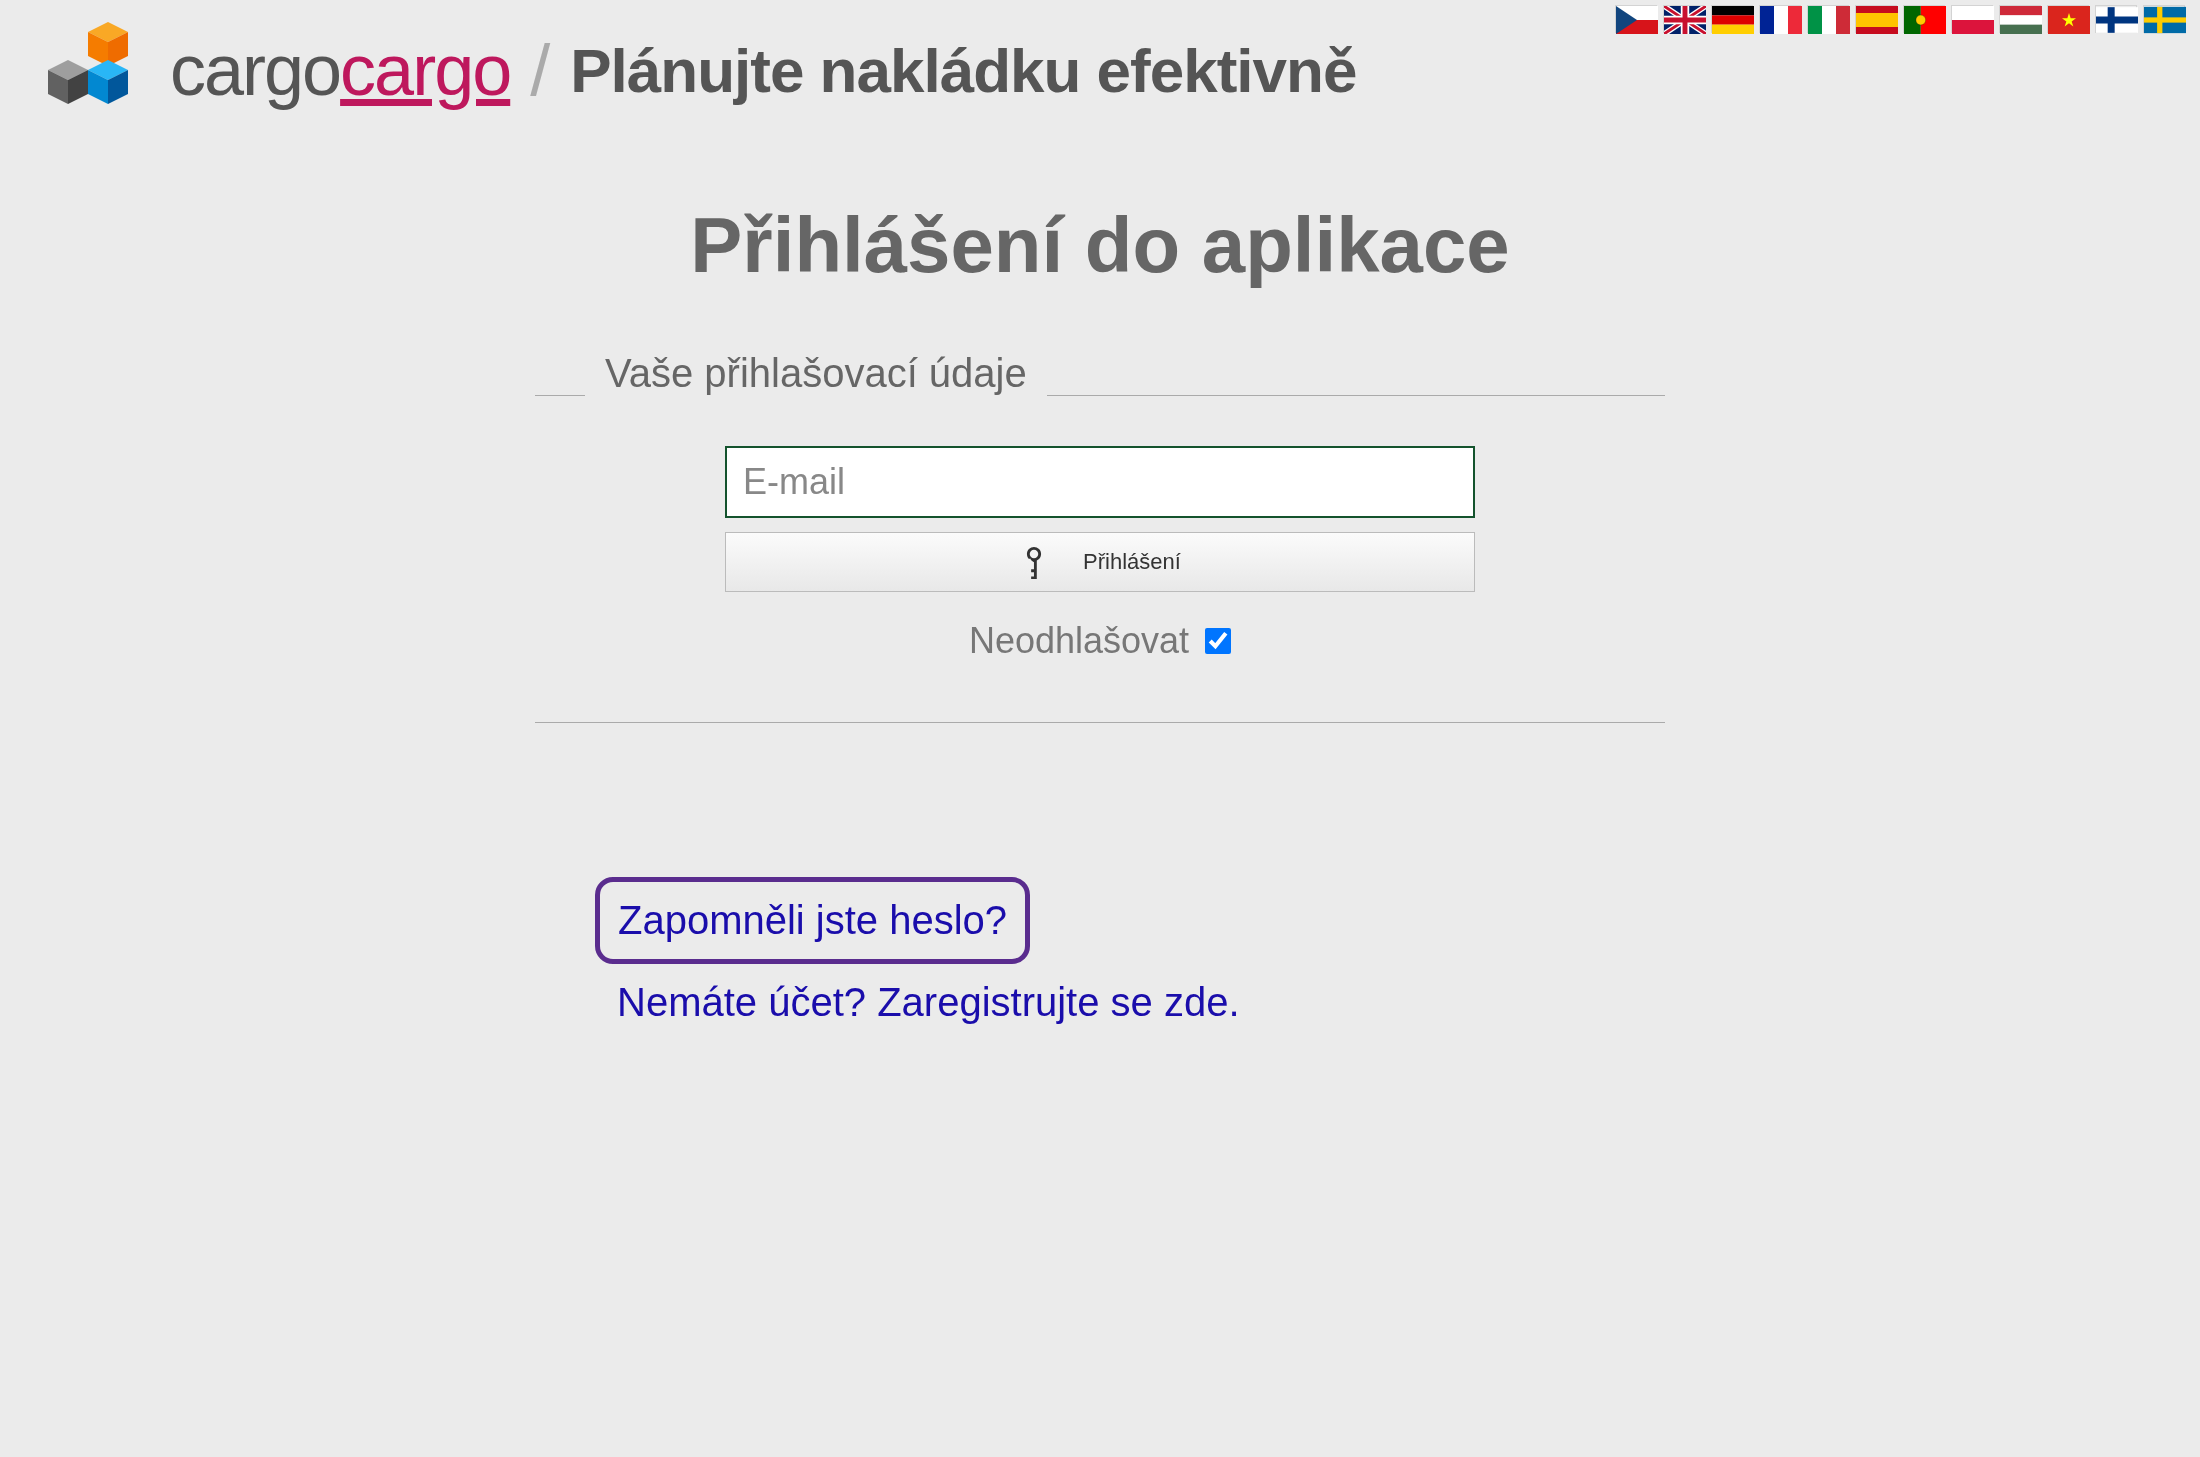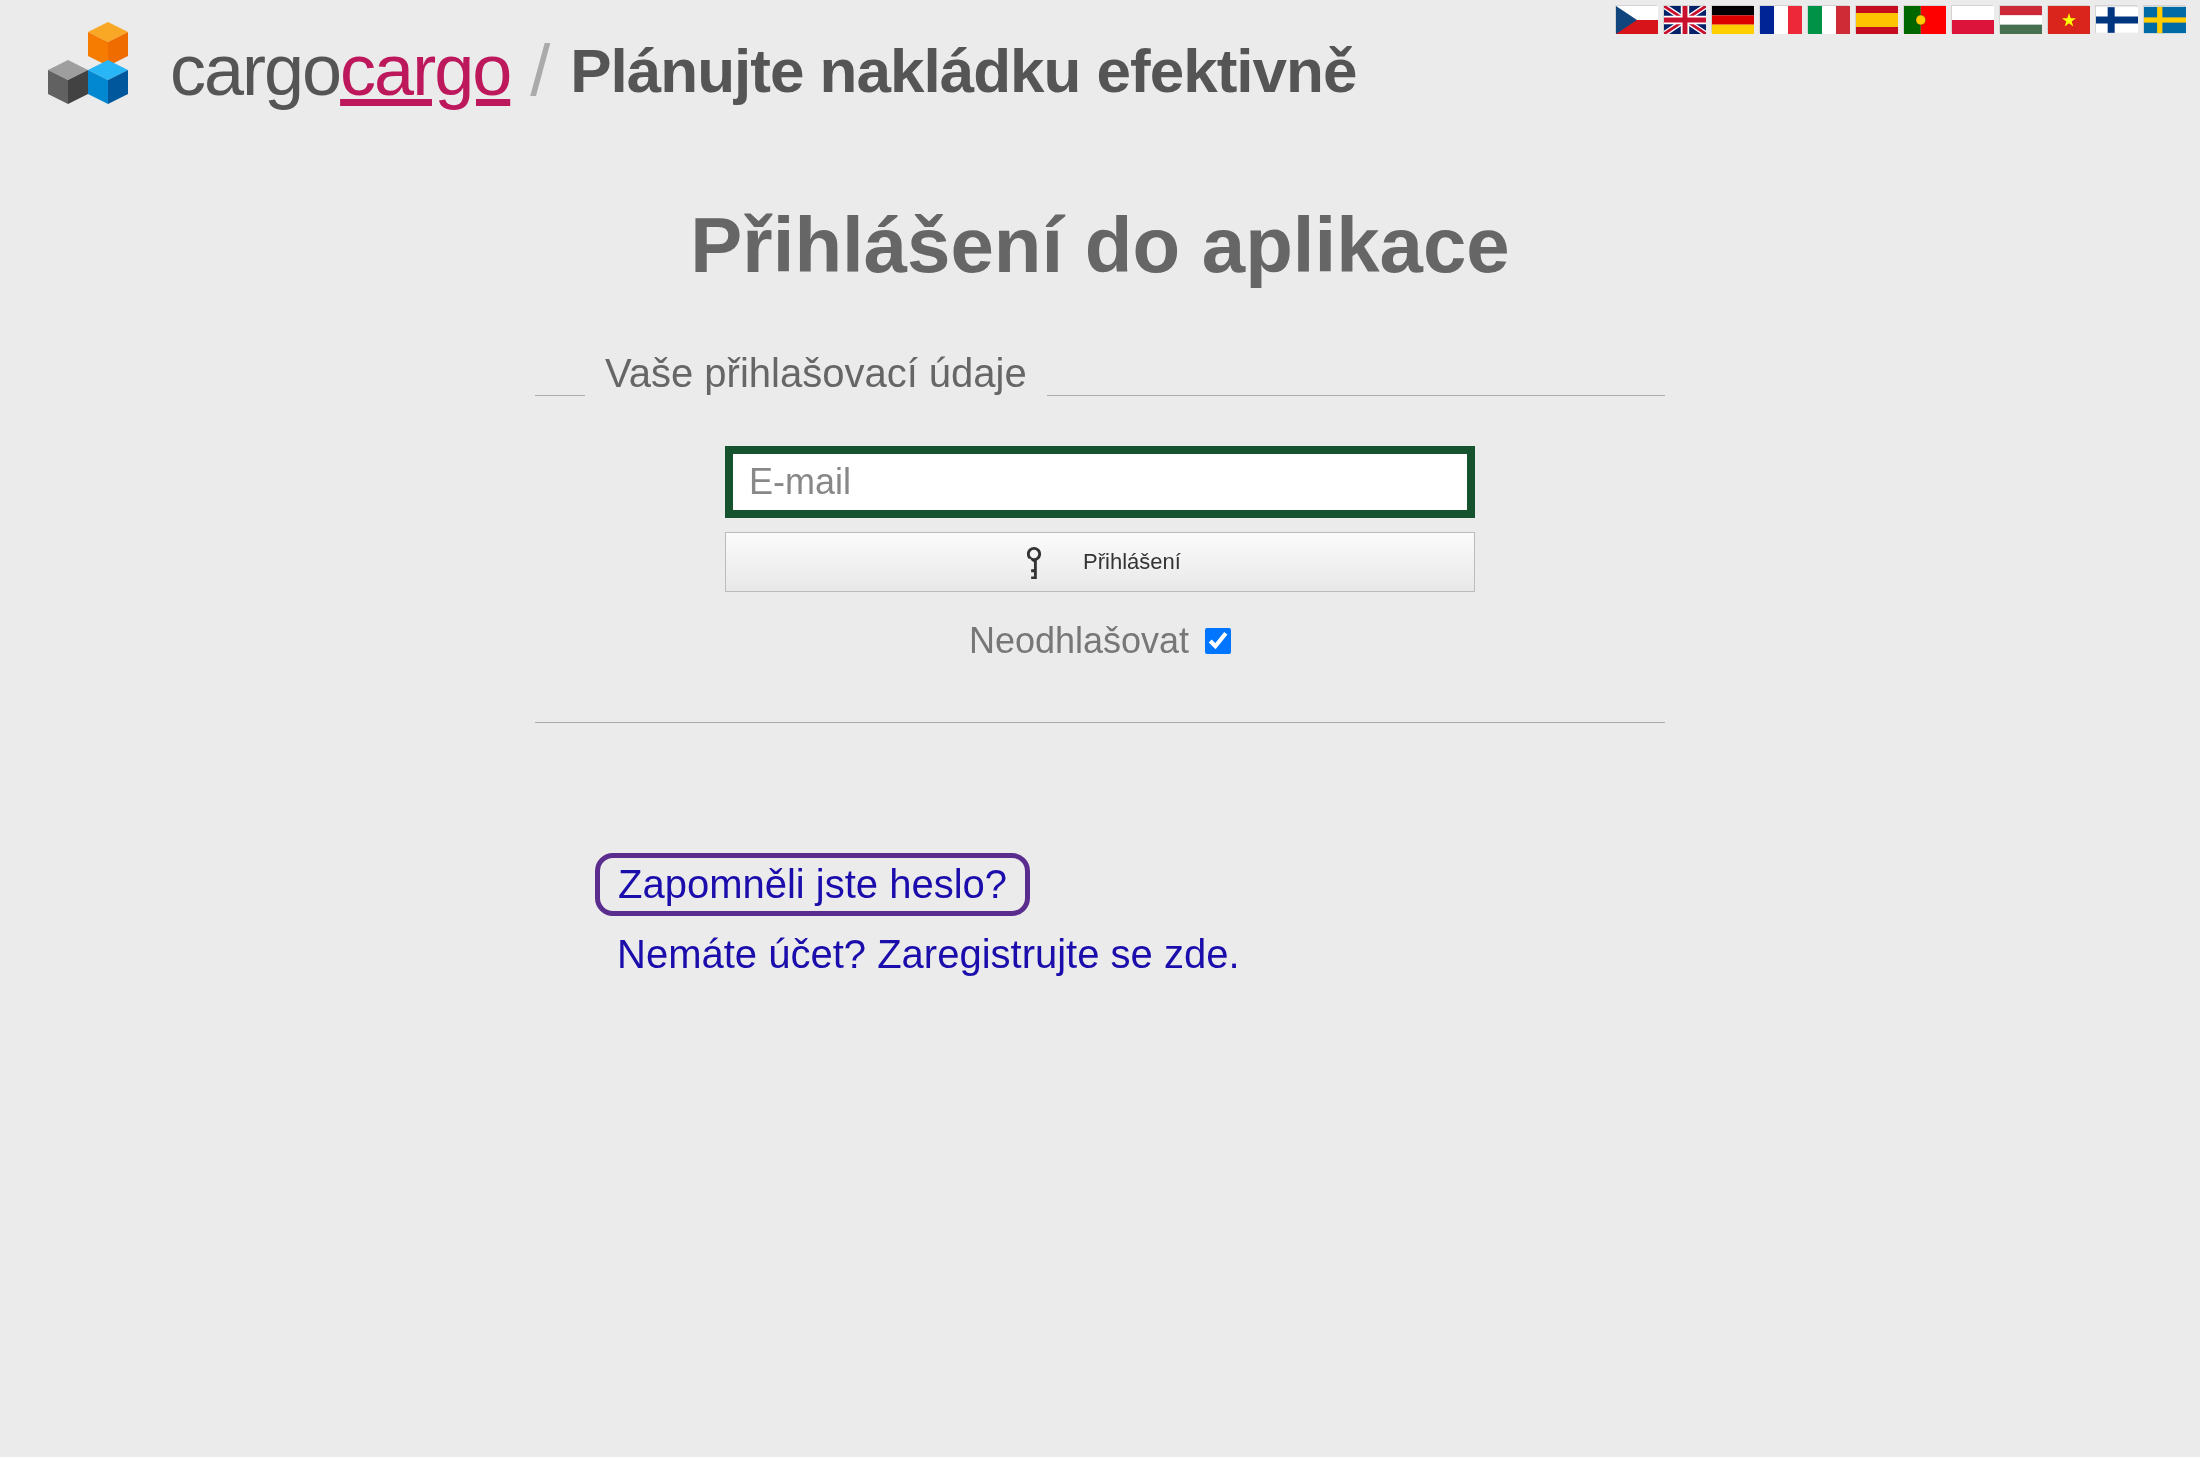--- a/index.html
+++ b/index.html
@@ -104,21 +104,21 @@
     .form-area {
       display: flex;
       flex-direction: column;
       align-items: center;
       gap: 14px;
       padding: 20px 0 30px;
     }
     .text-input {
       width: 750px;
       height: 72px;
-      border: 8px solid #14532d;
+      border: 2px solid #14532d;
       background: #fff;
       font-size: 36px;
       padding: 0 16px;
       color: #ec4899;
       outline: none;
     }
     .text-input::placeholder {
       color: #888;
     }
     .login-button {
@@ -163,22 +163,23 @@
     .links-area {
       text-align: left;
       width: 1130px;
       margin: 0 auto;
       padding-left: 60px;
     }
     .forgot-link-wrapper {
       display: inline-block;
       border: 5px solid #5a2c8e;
       border-radius: 18px;
-      padding: 4px 18px;
+      padding: 16px 18px;
       margin-bottom: 8px;
+      margin-top: 24px;
     }
     .link {
       font-size: 40px;
       color: #1a0dab;
       text-decoration: none;
       cursor: pointer;
     }
     .register-link {
       display: block;
       margin-left: 22px;

